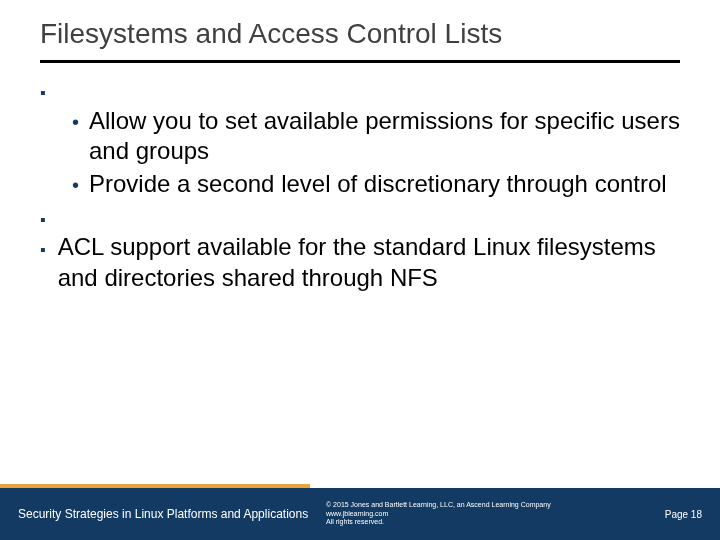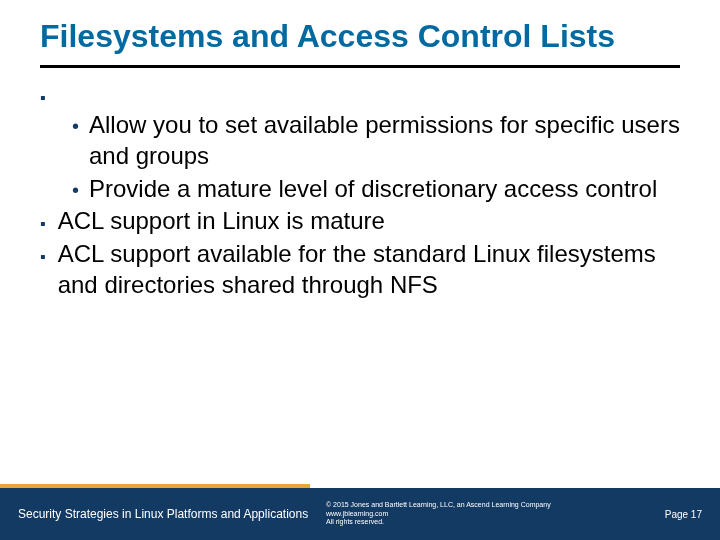--- a/index.html
+++ b/index.html
@@ -1,18 +1,18 @@
 <!DOCTYPE html>
 <html><head>
 <meta charset="utf-8">
 <style>
   * { margin: 0; padding: 0; box-sizing: border-box; }
   html, body { width: 720px; height: 540px; font-family: Arial, Helvetica, sans-serif; background: #fff; overflow: hidden; }
   .slide { width: 720px; height: 540px; position: relative; display: flex; flex-direction: column; }
-  .title { font-size: 32px; font-weight: bold; color: #0369a1; padding: 18px 40px 4px 40px; line-height: 1.15; }
+  .title { font-size: 28px; font-weight: normal; color: #404040; padding: 18px 40px 4px 40px; line-height: 1.15; }
   .title-rule { height: 3px; background: #000; margin: 6px 40px 10px 40px; }
   .body { flex: 1; padding: 0 40px 0 40px; font-size: 24px; color: #000; line-height: 1.28; }
   .lvl1 { display: flex; margin-top: 2px; }
   .lvl1 .bullet { color: #133a63; font-size: 16px; margin-right: 12px; margin-top: 8px; flex-shrink: 0; }
   .lvl1 .txt { }
   .lvl2 { display: flex; margin-left: 32px; margin-top: 2px; }
   .lvl2 .bullet { color: #133a63; font-size: 20px; margin-right: 10px; margin-top: 4px; flex-shrink: 0; }
   .lvl2 .txt { }
   .footer { height: 52px; background: #133a63; display: flex; align-items: center; position: relative; }
   .orange { position: absolute; left: 0; top: -4px; height: 4px; width: 310px; background: #e8a33d; }
@@ -34,39 +34,38 @@
       <div class="bullet">▪</div>
     </div>
 
     <div class="lvl2">
       <div class="bullet">•</div>
       <div class="txt">Allow you to set available permissions for specific users and groups</div>
     </div>
 
     <div class="lvl2">
       <div class="bullet">•</div>
-      <div class="txt">Provide a mature level of discretionary access control</div>
+      <div class="txt">Provide a second level of discretionary through control</div>
     </div>
 
     <div class="lvl1">
       <div class="bullet">▪</div>
-      <div class="txt">ACL support in Linux is mature</div>
     </div>
 
     <div class="lvl1">
       <div class="bullet">▪</div>
       <div class="txt">ACL support available for the standard Linux filesystems and directories shared through NFS</div>
     </div>
 
   </div>
 
   <div class="footer">
     <div class="orange"></div>
     <div class="footer-left">Security Strategies in Linux Platforms and Applications</div>
     <div class="footer-mid">
       <div>© 2015 Jones and Bartlett Learning, LLC, an Ascend Learning Company</div>
       <div>www.jblearning.com</div>
       <div>All rights reserved.</div>
     </div>
-    <div class="footer-right">Page 17</div>
+    <div class="footer-right">Page 18</div>
   </div>
 
 </div>
 
 </body></html>

